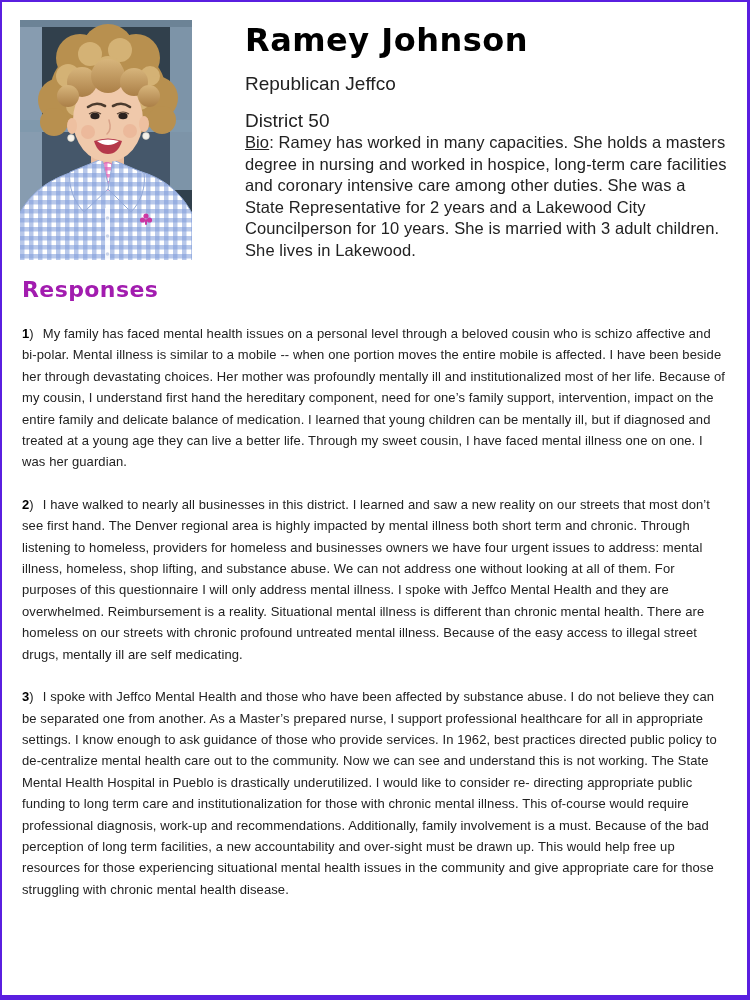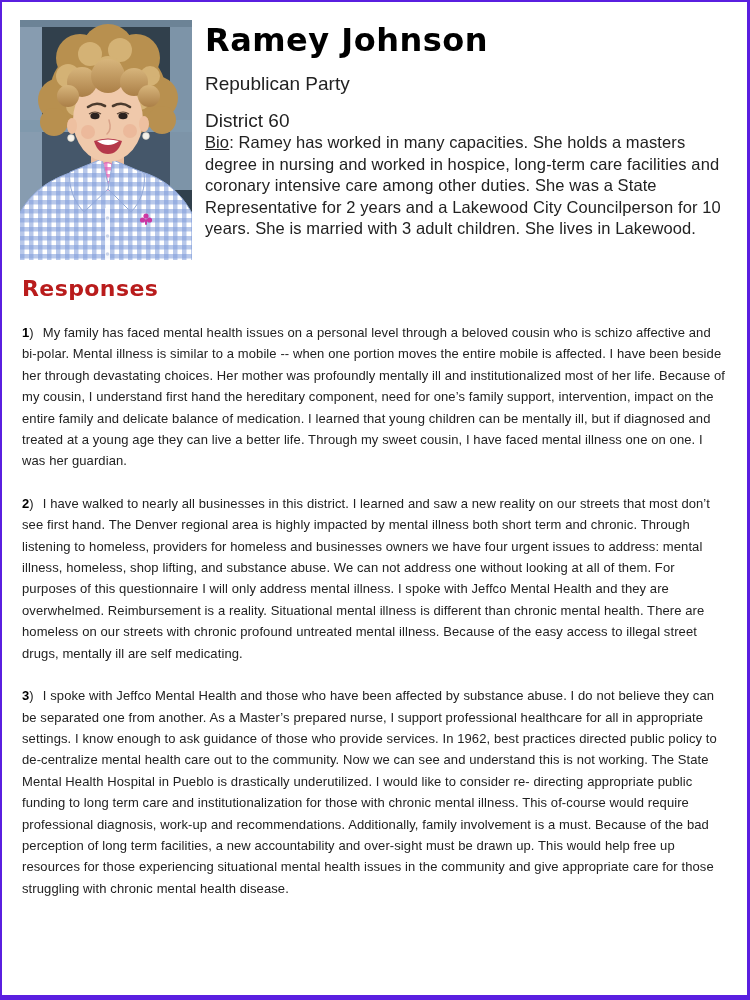--- a/index.html
+++ b/index.html
@@ -13,20 +13,21 @@
     background: #ffffff;
     font-family: "Liberation Sans", sans-serif;
     color: #1b1b1b;
     overflow: hidden;
     position: relative;
   }
   .header {
     display: flex;
     align-items: flex-start;
     padding: 18px 18px 0 18px;
+    gap: 40px;
   }
   .photo-frame {
     width: 172px;
     height: 240px;
     flex: none;
     overflow: hidden;
   }
   .photo-frame svg { display: block; }
   .header-text {
     flex: 1;
@@ -46,21 +47,21 @@
   .district-line { font-size: 19px; line-height: 22px; margin-top: 15px; color: #222; }
   .bio { font-size: 16.5px; line-height: 21.5px; color: #222; letter-spacing: 0.1px; }
   .bio-label { text-decoration: underline; }
   .main { padding: 0 20px 0 20px; }
   .responses-heading {
     font-family: "DejaVu Sans", sans-serif;
     font-weight: bold;
     font-size: 22px;
     letter-spacing: 0.4px;
     margin: 16px 0 0 0;
-    color: #b91c1c;
+    color: #a21caf;
   }
   .response {
     font-size: 13px;
     line-height: 21.4px;
     letter-spacing: 0.1px;
     margin: 21px 0 0 0;
     color: #222;
   }
   .response-number { font-weight: bold; color: #000; }
   .response-suffix { margin-right: 9px; }
@@ -169,22 +170,22 @@
         <circle cx="68" cy="112" r="7" fill="#e08a6a" opacity="0.25"></circle>
         <circle cx="110" cy="111" r="7" fill="#e08a6a" opacity="0.25"></circle>
 
         <path d="M 74 121 Q 88 116 102 121 Q 98 134 88 134 Q 78 134 74 121 Z" fill="#b5384a"></path>
         <path d="M 77 121 Q 88 118 99 121 Q 94 125 88 125 Q 82 125 77 121 Z" fill="#ffffff"></path>
       </svg>
     </div>
 
     <div class="header-text">
       <h1 class="candidate-name">Ramey Johnson</h1>
-      <div class="party-line">Republican Party</div>
-      <div class="district-line">District 60</div>
+      <div class="party-line">Republican Jeffco</div>
+      <div class="district-line">District 50</div>
       <div class="bio"><span class="bio-label">Bio</span><span>: </span><span>Ramey has worked in many capacities. She holds a masters degree in nursing and worked in hospice, long-term care facilities and coronary intensive care among other duties. She was a State Representative for 2 years and a Lakewood City Councilperson for 10 years. She is married with 3 adult children. She lives in Lakewood.</span></div>
     </div>
   </div>
 
   <div class="main">
     <h2 class="responses-heading">Responses</h2>
 
     <p class="response"><span class="response-number">1</span><span class="response-suffix">)</span><span>My family has faced mental health issues on a personal level through a beloved cousin who is schizo affective and bi-polar. Mental illness is similar to a mobile -- when one portion moves the entire mobile is affected. I have been beside her through devastating choices. Her mother was profoundly mentally ill and institutionalized most of her life. Because of my cousin, I understand first hand the hereditary component, need for one’s family support, intervention, impact on the entire family and delicate balance of medication. I learned that young children can be mentally ill, but if diagnosed and treated at a young age they can live a better life. Through my sweet cousin, I have faced mental illness one on one. I was her guardian.</span></p>
 
     <p class="response"><span class="response-number">2</span><span class="response-suffix">)</span><span>I have walked to nearly all businesses in this district. I learned and saw a new reality on our streets that most don’t see first hand. The Denver regional area is highly impacted by mental illness both short term and chronic. Through listening to homeless, providers for homeless and businesses owners we have four urgent issues to address: mental illness, homeless, shop lifting, and substance abuse. We can not address one without looking at all of them. For purposes of this questionnaire I will only address mental illness. I spoke with Jeffco Mental Health and they are overwhelmed. Reimbursement is a reality. Situational mental illness is different than chronic mental health. There are homeless on our streets with chronic profound untreated mental illness. Because of the easy access to illegal street drugs, mentally ill are self medicating.</span></p>

